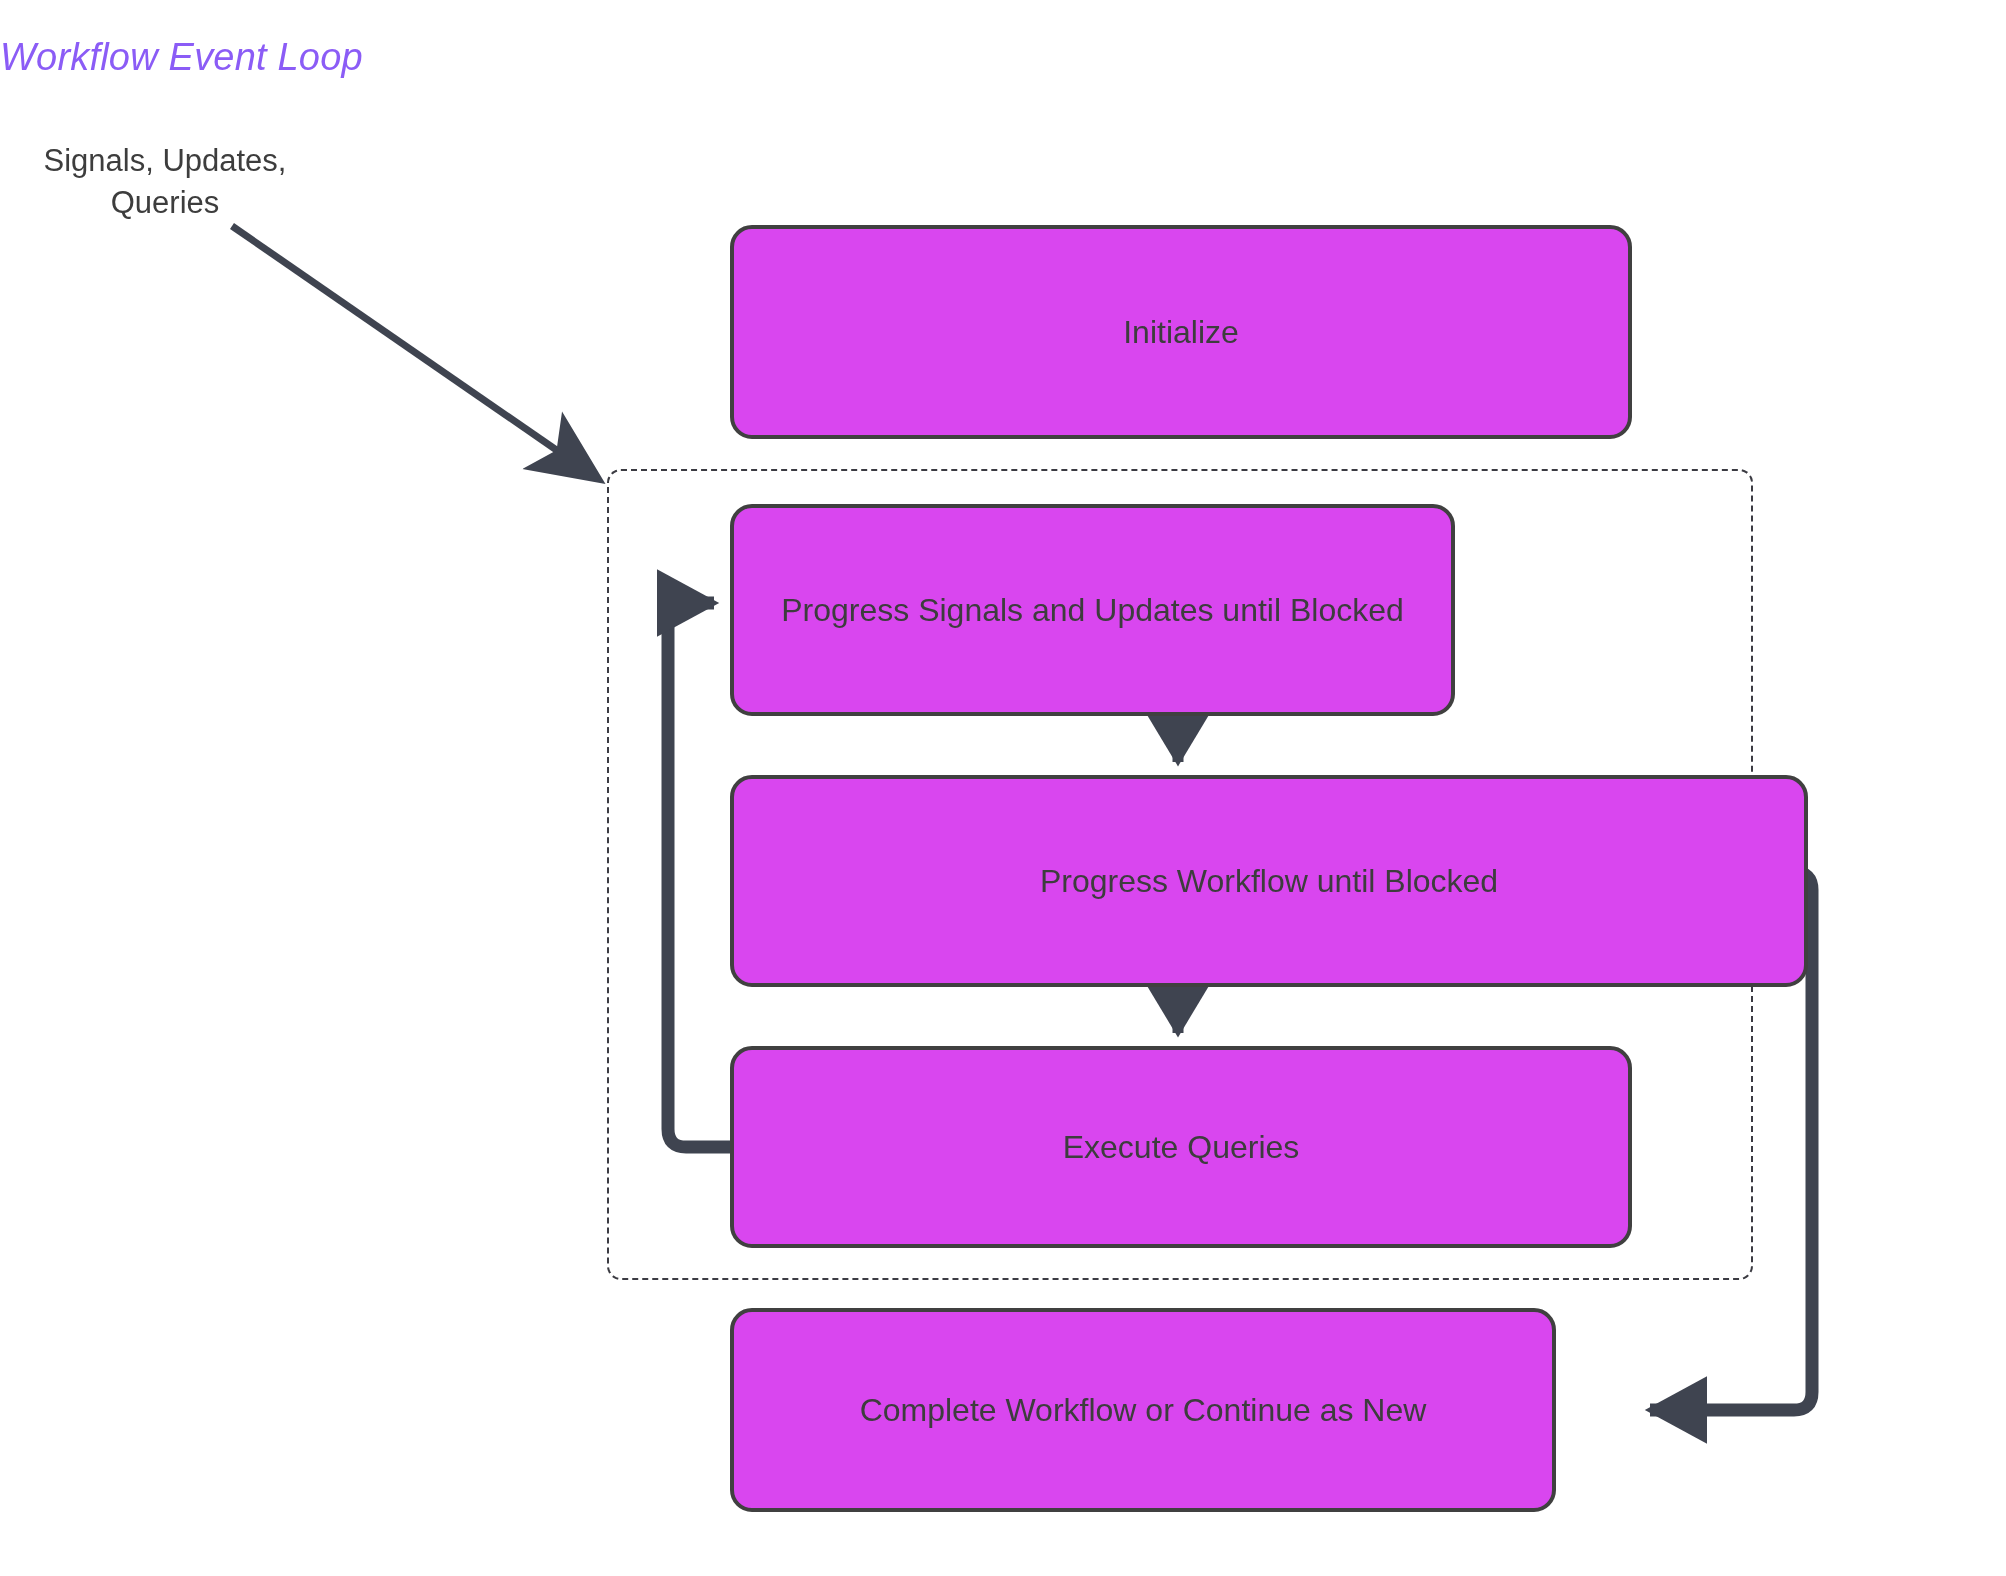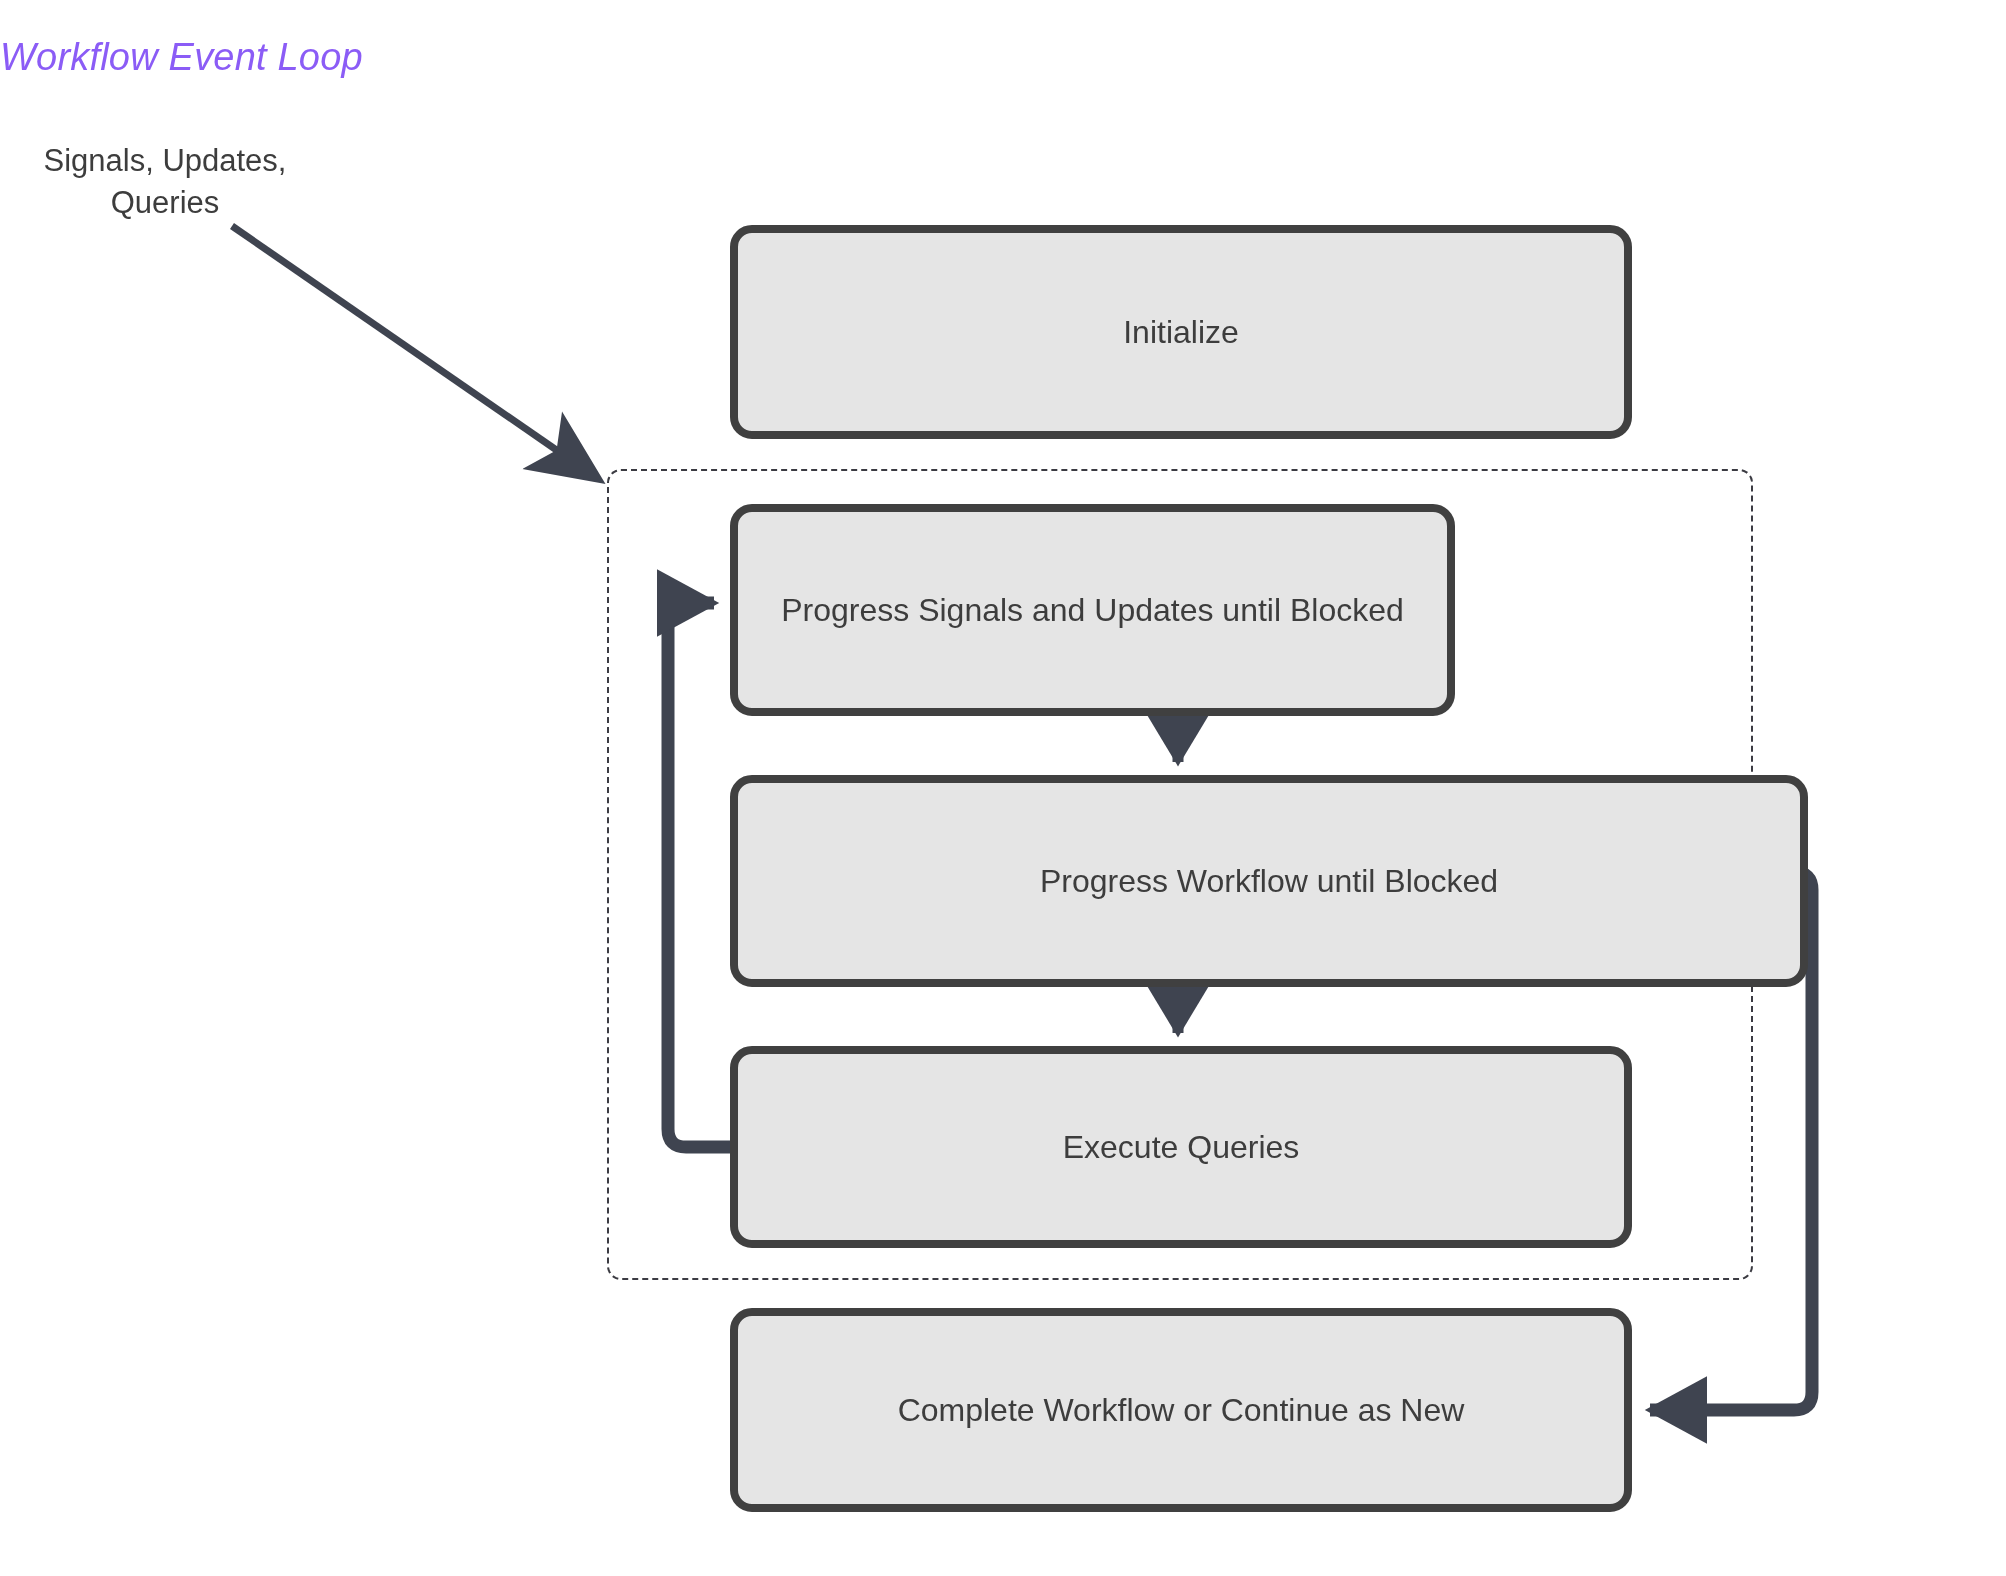--- a/index.html
+++ b/index.html
@@ -35,23 +35,23 @@
     width: 290px;
     text-align: center;
     font-size: 31px;
     line-height: 42px;
     color: #3d3d3d;
     white-space: pre-line;
   }
   .node {
     position: absolute;
     box-sizing: border-box;
-    border: 8px solid #404040;
+    border: 4px solid #404040;
     border-radius: 22px;
-    background: #e5e5e5;
+    background: #d946ef;
     display: flex;
     align-items: center;
     justify-content: center;
   }
   .node-label {
     font-size: 32px;
     color: #3d3d3d;
     text-align: center;
     padding: 0 18px;
   }
@@ -59,21 +59,21 @@
     position: absolute;
     box-sizing: border-box;
     border: 2px dashed #3b3b42;
     border-radius: 14px;
     background: transparent;
   }
   #node-initialize  { left: 730px; top: 225px;  width: 902px; height: 214px; }
   #node-progress-signals { left: 730px; top: 504px; width: 725px; height: 212px; }
   #node-progress-workflow { left: 730px; top: 775px; width: 1078px; height: 212px; }
   #node-execute-queries { left: 730px; top: 1046px; width: 902px; height: 202px; }
-  #node-complete-workflow { left: 730px; top: 1308px; width: 902px; height: 204px; justify-content: center; }
+  #node-complete-workflow { left: 730px; top: 1308px; width: 826px; height: 204px; justify-content: center; }
   #group-event-loop { left: 607px; top: 469px; width: 1146px; height: 811px; }
 
   .edges {
     position: absolute;
     left: 0;
     top: 0;
     width: 2006px;
     height: 1576px;
     pointer-events: none;
   }

